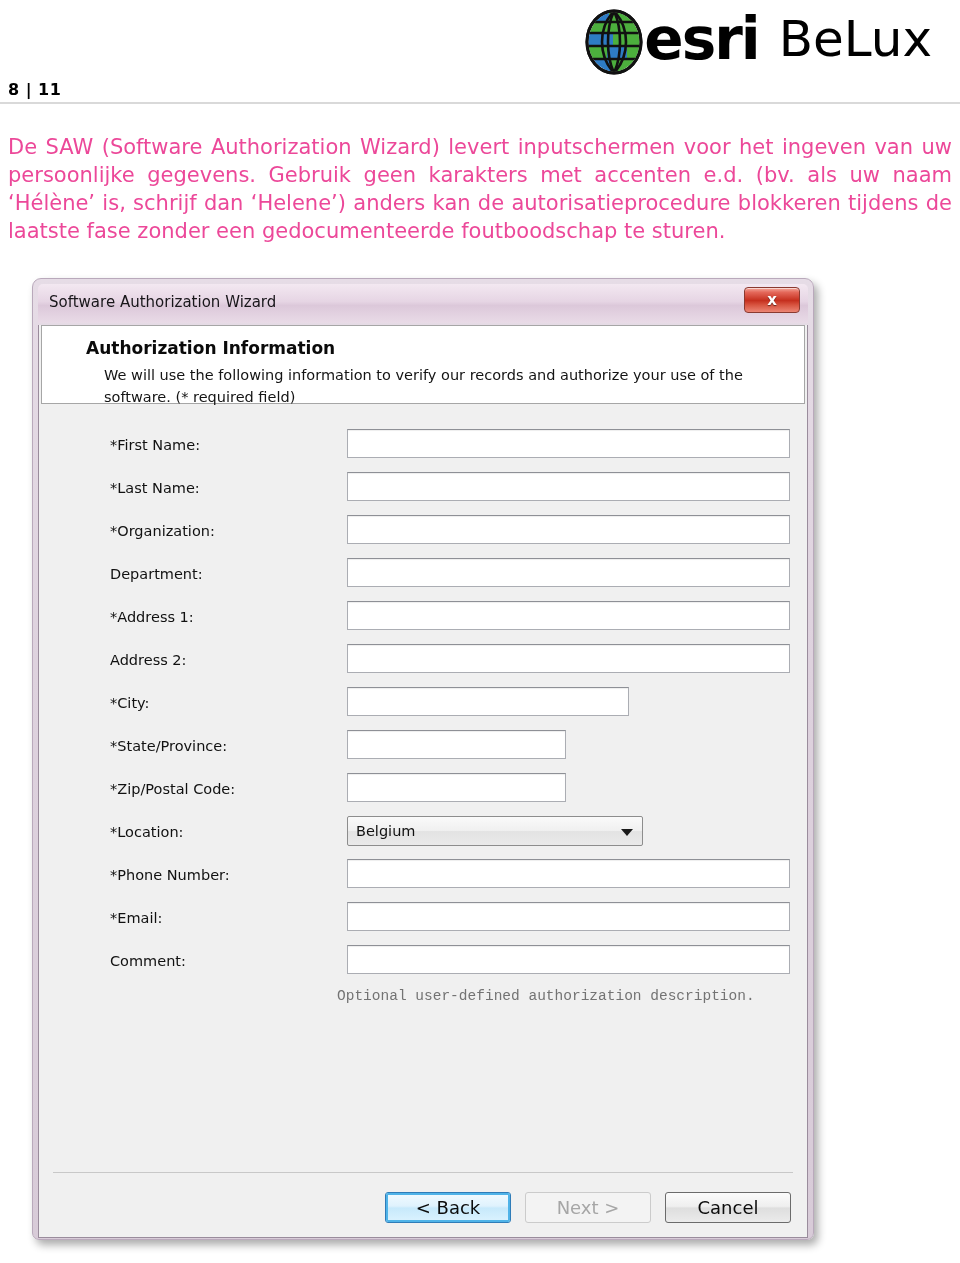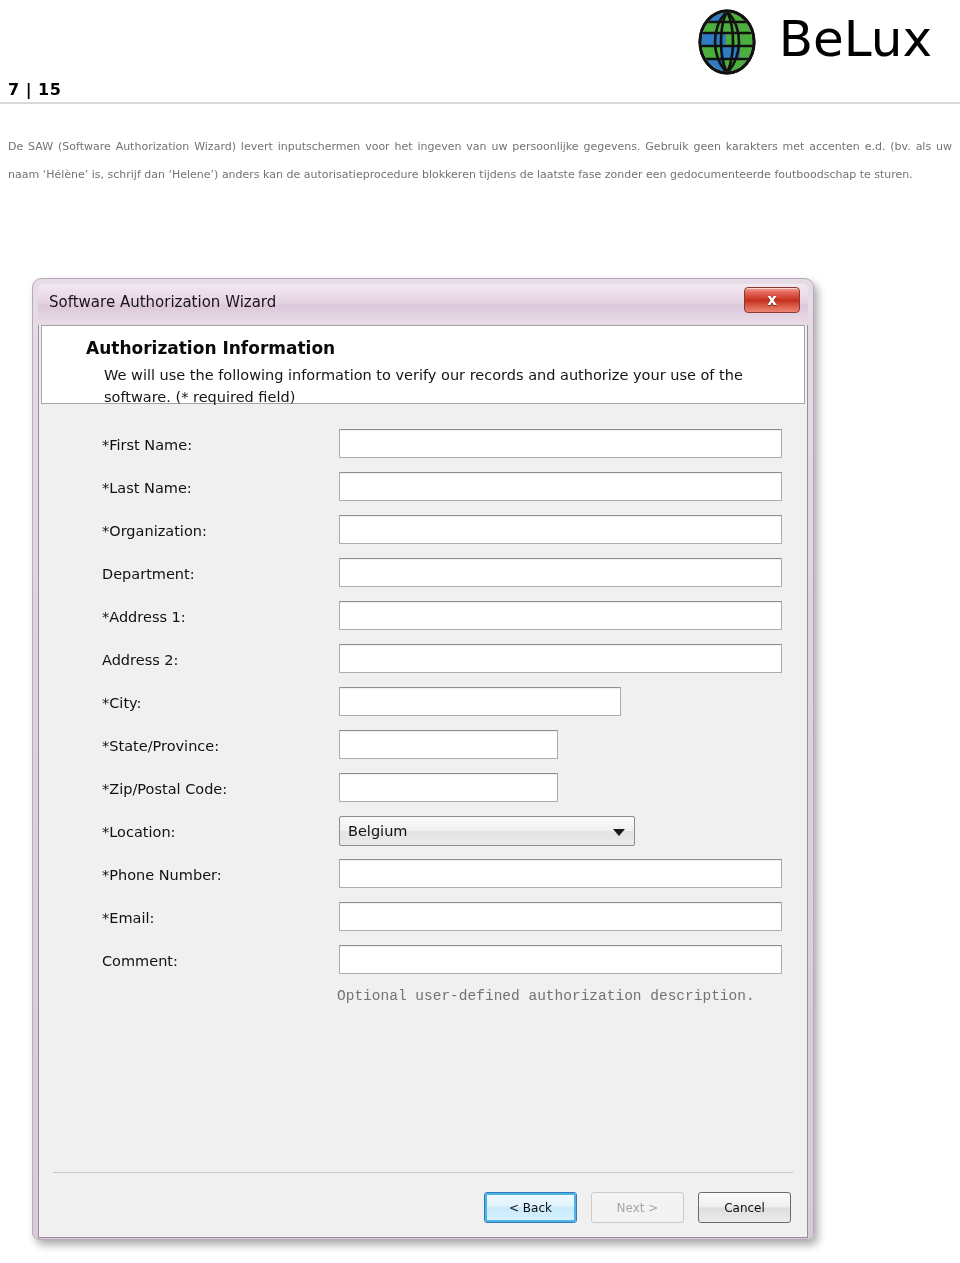--- a/index.html
+++ b/index.html
@@ -71,24 +71,24 @@
     background: #d9d9d9;
   }
 
   
   .body-text {
     position: absolute;
     left: 8px;
     top: 133px;
     width: 944px;
     font-family: "DejaVu Sans", sans-serif;
-    font-size: 11px;
+    font-size: 21px;
     line-height: 28px;
     text-align: justify;
-    color: #737373;
+    color: #ec4899;
   }
 
   
   .saw-window {
     position: absolute;
     left: 32px;
     top: 278px;
     width: 782px;
     height: 962px;
     background: linear-gradient(180deg,#e6dce6 0%, #ded2de 40%, #d8cbd8 100%);
@@ -177,21 +177,21 @@
     color: #141414;
   }
 
   
   .form-area {
     position: relative;
     height: 772px;
   }
   .row {
     position: absolute;
-    left: 4px;
+    left: 12px;
     width: 100%;
     height: 43px;
   }
   .row-label {
     position: absolute;
     left: 59px;
     top: 11px;
     font-family: "DejaVu Sans", sans-serif;
     font-size: 14.5px;
     color: #111;
@@ -259,25 +259,25 @@
     background: #c8c8c8;
   }
   .btnbar {
     position: absolute;
     right: 16px;
     bottom: 14px;
     display: flex;
     gap: 14px;
   }
   .btn {
-    width: 93px;
+    width: 126px;
     height: 31px;
     border-radius: 3px;
     font-family: "DejaVu Sans", sans-serif;
-    font-size: 12px;
+    font-size: 18px;
     display: flex;
     align-items: center;
     justify-content: center;
     box-sizing: border-box;
     cursor: pointer;
   }
   .btn.default {
     border: 1px solid #2f7cb8;
     outline: 2px solid #4fb3e8;
     outline-offset: -3px;
@@ -324,23 +324,24 @@
             <path d="M1 44 H61"></path>
             <path d="M3 57 H59"></path>
           <path d="M30 9 C14 26 14 54 30 71"></path>
           <path d="M30 9 C46 26 46 54 30 71"></path>
           <path d="M30 9 C22 26 22 54 30 71"></path>
           <path d="M30 9 C38 26 38 54 30 71"></path>
         </g>
       </g>
       <ellipse cx="30" cy="40" rx="27" ry="31" fill="none" stroke="#111" stroke-width="3"></ellipse>
     </svg>
+    <span class="esri-word">esri</span>
     <span class="belux-word">BeLux</span>
   </div>
-  <div class="page-num">7 | 15</div>
+  <div class="page-num">8 | 11</div>
   <div class="header-rule"></div>
 </div>
 
 <div class="body-text">
   <span>De SAW (Software Authorization Wizard) levert inputschermen voor het ingeven van uw persoonlijke</span>
   <span>gegevens. Gebruik geen karakters met accenten e.d. (bv. als uw naam ‘Hélène’ is, schrijf dan ‘Helene’)</span>
   <span>anders kan de autorisatieprocedure blokkeren tijdens de laatste fase zonder een gedocumenteerde</span>
   <span>foutboodschap te sturen.</span>
 </div>
 

